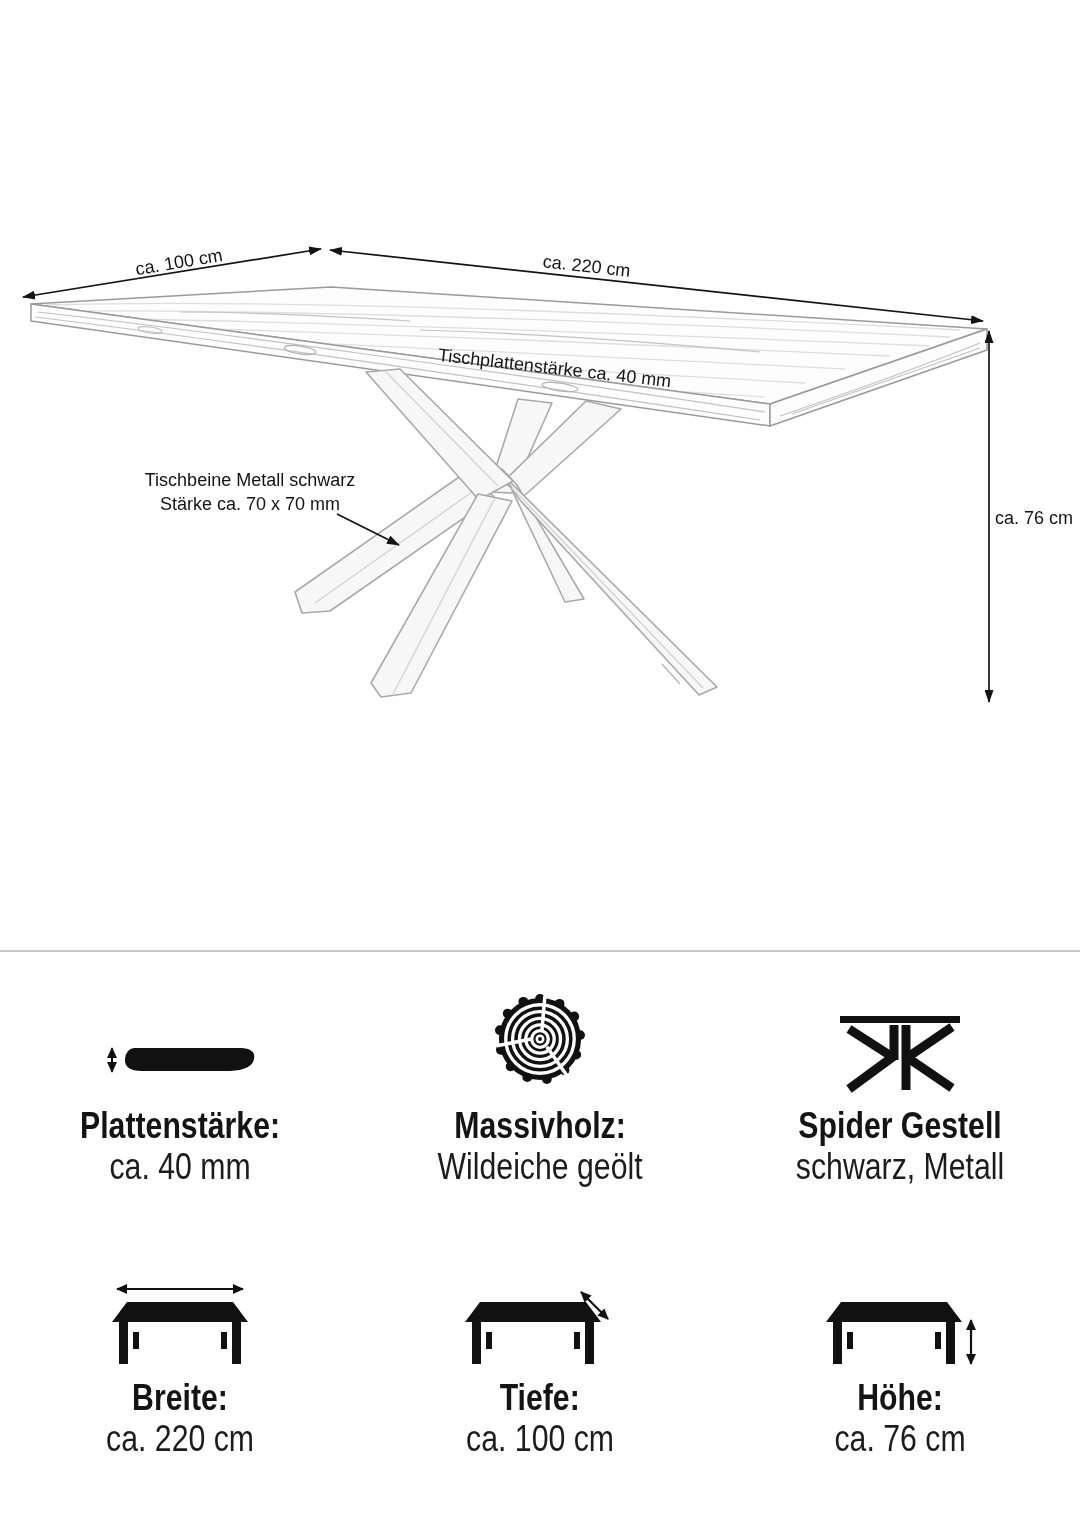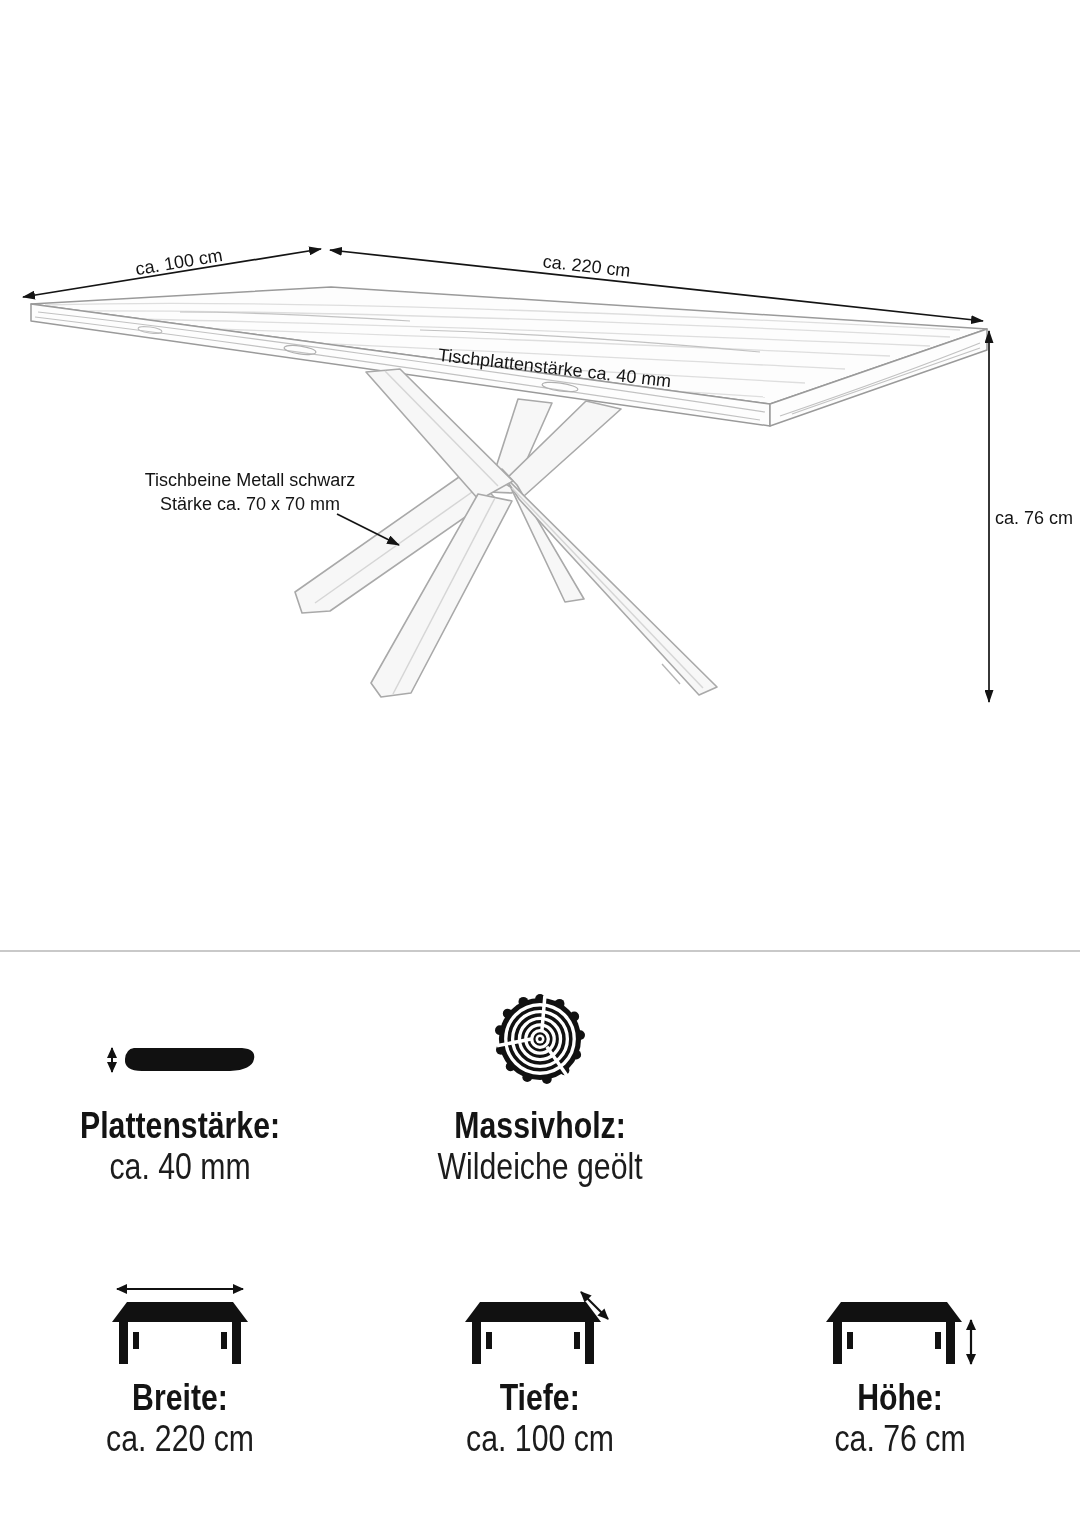--- a/index.html
+++ b/index.html
@@ -170,20 +170,37 @@
               <line x1="2" y1="-9" x2="5" y2="-44"></line>
               <line x1="-9" y1="0" x2="-44" y2="7"></line>
               <line x1="7" y1="8" x2="28" y2="38"></line>
             </g>
           </svg>
         </div>
         <div class="f-title">Massivholz:</div>
         <div class="f-value">Wildeiche geölt</div>
       </div>
 
+      <div class="cell">
+        <div class="icon-box">
+          <svg class="mb2" width="122" height="78" viewBox="0 0 122 78">
+            <rect class="ic" x="1" y="0" width="120" height="7"></rect>
+            <g stroke="#111111" stroke-width="9">
+              <line x1="55" y1="9" x2="55" y2="44"></line>
+              <line x1="10" y1="13" x2="55" y2="42"></line>
+              <line x1="55" y1="40" x2="10" y2="73"></line>
+              <line x1="67" y1="9" x2="67" y2="74"></line>
+              <line x1="69" y1="41" x2="113" y2="11"></line>
+              <line x1="69" y1="42" x2="113" y2="72"></line>
+            </g>
+          </svg>
+        </div>
+        <div class="f-title">Spider Gestell</div>
+        <div class="f-value">schwarz, Metall</div>
+      </div>
 
     </div>
 
     <div class="row row2">
 
       <div class="cell">
         <div class="icon-box2">
           <svg width="150" height="92" viewBox="0 0 150 92">
             <line x1="12" y1="13" x2="138" y2="13" stroke="#111" stroke-width="2.2" marker-start="url(#ah2)" marker-end="url(#ah2)"></line>
             <polygon class="ic" points="22,26 128,26 143,46 7,46"></polygon>

